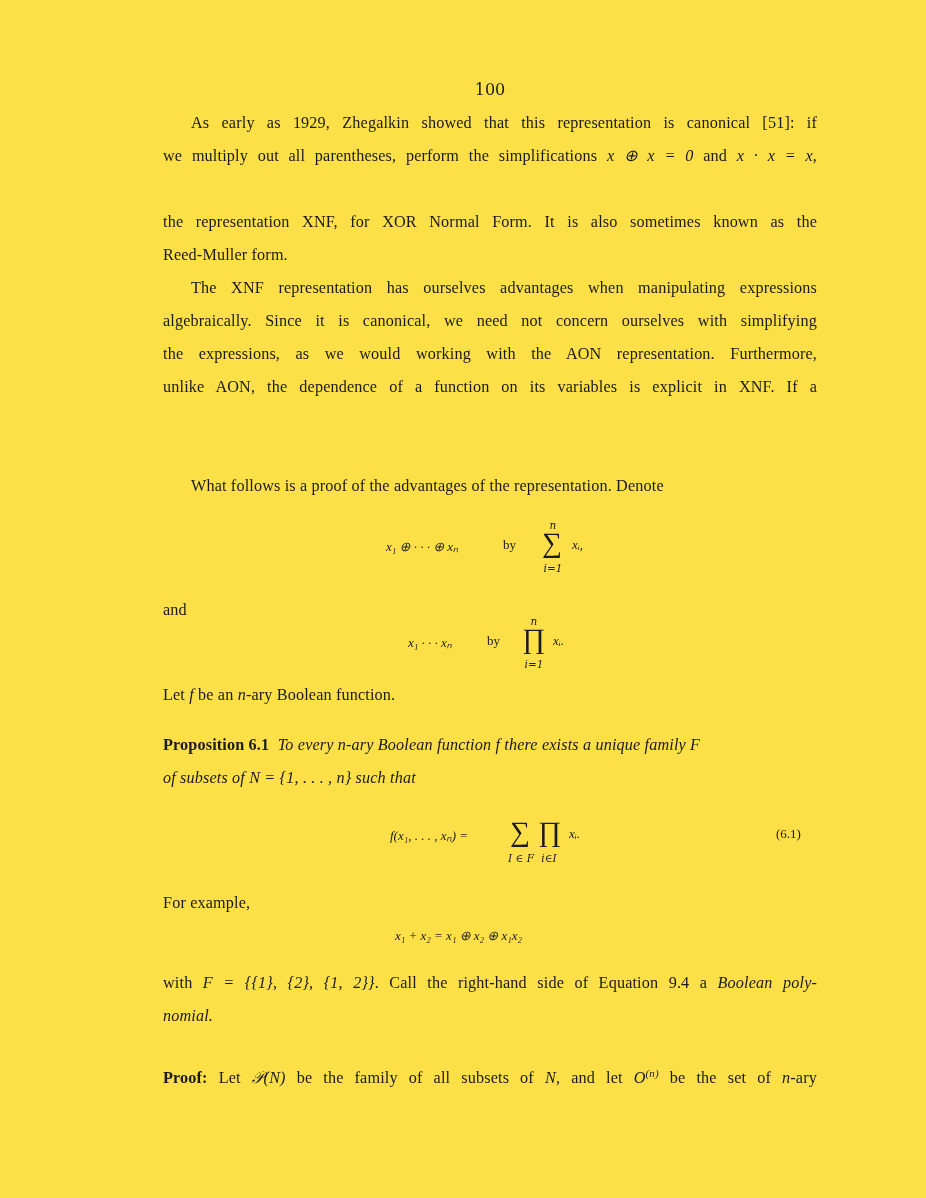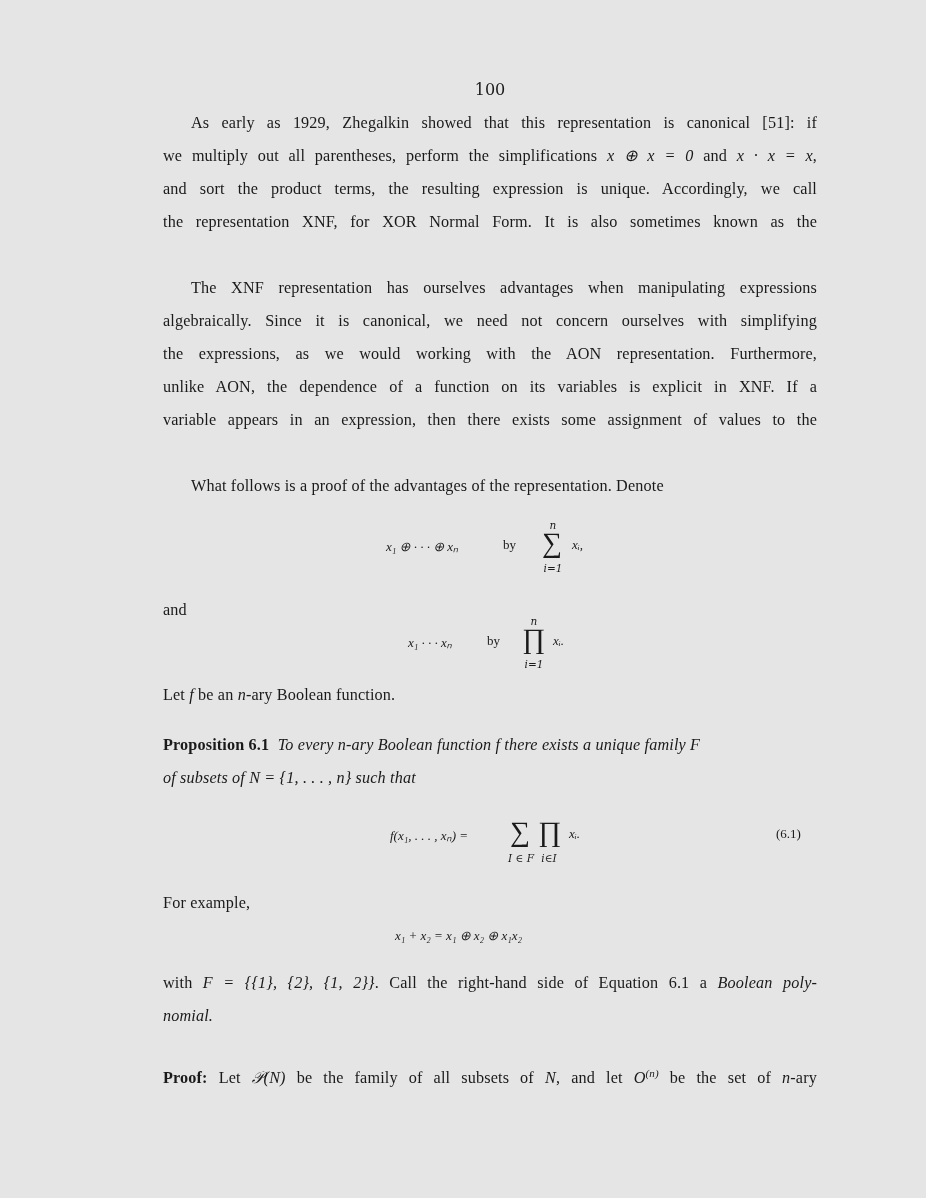--- a/index.html
+++ b/index.html
@@ -1,18 +1,18 @@
 <!DOCTYPE html>
 <html><head>
 <meta charset="utf-8">
 <style>
   html, body { margin: 0; padding: 0; background: #ffffff; }
   body { width: 926px; height: 1198px; position: relative; overflow: hidden;
          font-family: "DejaVu Serif", "Liberation Serif", serif; color: #1a1a1a; }
-  .page { position: absolute; left: 0; top: 0; width: 926px; height: 1198px; background: #e5e5e5; }
+  .page { position: absolute; left: 0; top: 0; width: 926px; height: 1198px; background: #fde047; }
   .abs { position: absolute; }
   .pnum { left: 0; width: 980px; top: 80px; text-align: center; font-size: 16px; }
   .line { left: 163px; width: 654px; font-size: 16.2px; line-height: 20px; white-space: nowrap;
           font-family: "Liberation Serif", serif; letter-spacing: 0.15px; }
   .just { text-align: justify; text-align-last: justify; }
   .ind { left: 191px; width: 626px; }
   .m { font-style: italic; }
   .b { font-weight: bold; }
   .it { font-style: italic; font-family: Liberation Serif, serif; }
   .eq { font-family: "Liberation Serif", serif; font-size: 13px; white-space: nowrap; }
@@ -24,28 +24,27 @@
 <body>
 
 <div class="page">
 
   <div class="abs pnum">100</div>
 
   <div class="abs line ind just" style="top:113px">As early as 1929, Zhegalkin showed that this representation is canonical [51]: if</div>
   <div class="abs line just" style="top:146px">
     <span>we multiply out all parentheses, perform the simplifications </span><span class="m">x ⊕ x = 0</span><span> and </span><span class="m">x · x = x</span><span>,</span>
   </div>
-  <div class="abs line just" style="top:179px">and sort the product terms, the resulting expression is unique. Accordingly, we call</div>
   <div class="abs line just" style="top:212px">the representation XNF, for XOR Normal Form. It is also sometimes known as the</div>
+  <div class="abs line" style="top:245px">Reed-Muller form.</div>
 
   <div class="abs line ind just" style="top:278px">The XNF representation has ourselves advantages when manipulating expressions</div>
   <div class="abs line just" style="top:311px">algebraically. Since it is canonical, we need not concern ourselves with simplifying</div>
   <div class="abs line just" style="top:344px">the expressions, as we would working with the AON representation. Furthermore,</div>
   <div class="abs line just" style="top:377px">unlike AON, the dependence of a function on its variables is explicit in XNF. If a</div>
-  <div class="abs line just" style="top:410px">variable appears in an expression, then there exists some assignment of values to the</div>
 
   <div class="abs line ind" style="top:476px">What follows is a proof of the advantages of the representation. Denote</div>
 
   <div class="abs eq" style="left:386px; top:537px"><span class="m">x₁ ⊕ · · · ⊕ xₙ</span></div>
   <div class="abs eq" style="left:503px; top:537px">by</div>
   <div class="abs lim" style="left:542px; top:519px; width:22px">n</div>
   <div class="abs eq big" style="left:542px; top:529px">∑</div>
   <div class="abs lim" style="left:538px; top:562px; width:30px">i=1</div>
   <div class="abs eq m" style="left:572px; top:537px">xᵢ,</div>
 
@@ -74,21 +73,21 @@
   <div class="abs lim" style="left:505px; top:852px; width:32px">I ∈ F</div>
   <div class="abs eq big" style="left:538px; top:818px">∏</div>
   <div class="abs lim" style="left:536px; top:852px; width:26px">i∈I</div>
   <div class="abs eq m" style="left:569px; top:826px">xᵢ.</div>
   <div class="abs eq" style="left:776px; top:826px">(6.1)</div>
 
   <div class="abs line" style="top:893px">For example,</div>
   <div class="abs eq m" style="left:395px; top:928px">x₁ + x₂ = x₁ ⊕ x₂ ⊕ x₁x₂</div>
 
   <div class="abs line just" style="top:973px">
-    <span>with </span><span class="m">F = {{1}, {2}, {1, 2}}</span><span>. Call the right-hand side of Equation 6.1 a </span><span class="it">Boolean poly-</span>
+    <span>with </span><span class="m">F = {{1}, {2}, {1, 2}}</span><span>. Call the right-hand side of Equation 9.4 a </span><span class="it">Boolean poly-</span>
   </div>
   <div class="abs line it" style="top:1006px">nomial.</div>
 
   <div class="abs line just" style="top:1063px">
     <span class="b">Proof:</span><span> Let </span><span class="m">𝒫(N)</span><span> be the family of all subsets of </span><span class="m">N</span><span>, and let </span><span class="m">O</span><sup class="m">(n)</sup><span> be the set of </span><span class="m">n</span><span>-ary</span>
   </div>
 
 </div>
 
 </body></html>

